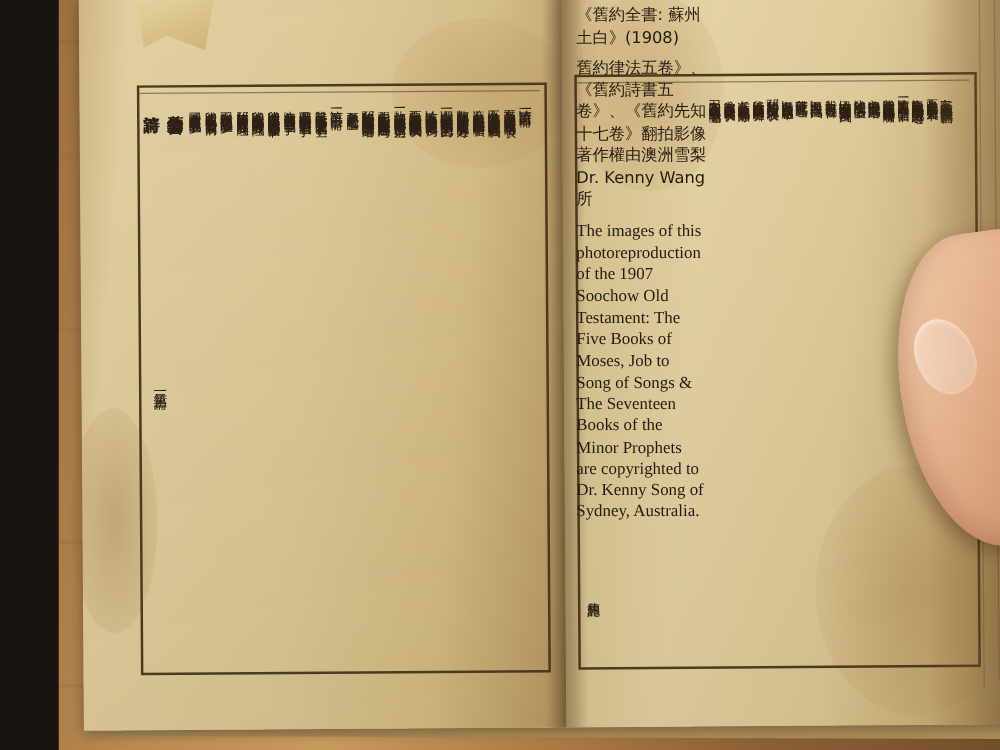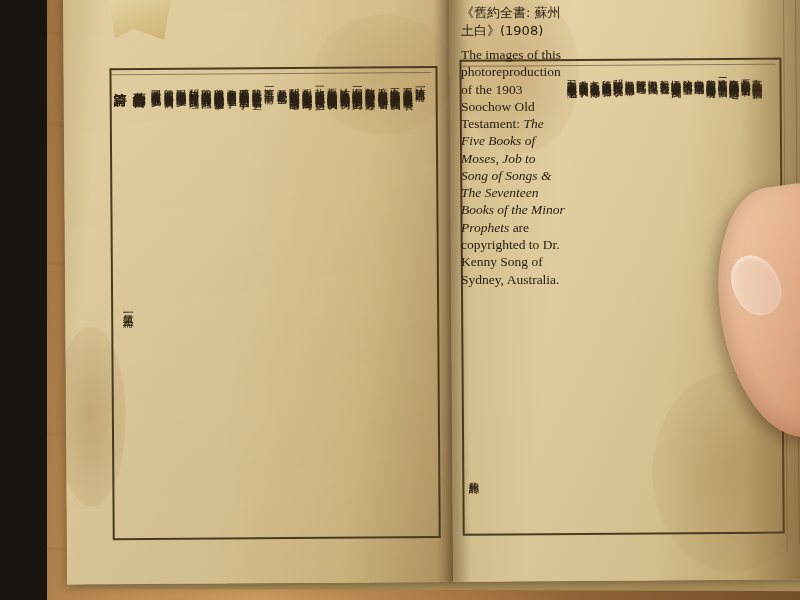--- a/index.html
+++ b/index.html
@@ -140,21 +140,21 @@
     font-family: "Liberation Serif", serif;
     font-size: 13.5px;
     line-height: 1.28;
   }
   #note .zh {
     font-family: "DejaVu Sans", sans-serif;
     font-size: 13px;
     line-height: 1.35;
   }
   #note p { margin: 0 0 7px 0; }
-  #note .ital { font-style: italic; }
+  #note .ital { }
 
   
   #hand {
     position: absolute;
     right: -6px;
     top: 186px;
     width: 150px;
     height: 300px;
     pointer-events: none;
   }
@@ -328,22 +328,23 @@
       <div class="edge-line" style="left:346px; top:6px; width:1px; height:546px;"></div>
     </div>
 
     <div id="gutter"></div>
     <div id="lift-edge"></div>
 
   </div>
 
   <div id="note">
     <p class="zh">《舊約全書: 蘇州土白》(1908)</p>
+    <p class="zh">舊約律法五卷》、《舊約詩書五卷》、《舊約先知十七卷》翻拍影像著作權由澳洲雪梨 Dr. Kenny Wang 所</p>
     <p>
-      <span>The images of this photoreproduction of the 1903 Soochow Old Testament: </span><span class="ital">The Five Books of Moses, Job to Song of Songs &amp; The Seventeen Books of the Minor Prophets</span><span> are copyrighted to Dr. Kenny Song of Sydney, Australia.</span>
+      <span>The images of this photoreproduction of the 1907 Soochow Old Testament: </span><span class="ital">The Five Books of Moses, Job to Song of Songs &amp; The Seventeen Books of the Minor Prophets</span><span> are copyrighted to Dr. Kenny Song of Sydney, Australia.</span>
     </p>
   </div>
 
   <div id="hand">
     <div id="thumb">
       <div id="nail"></div>
     </div>
   </div>
 
 </div>

